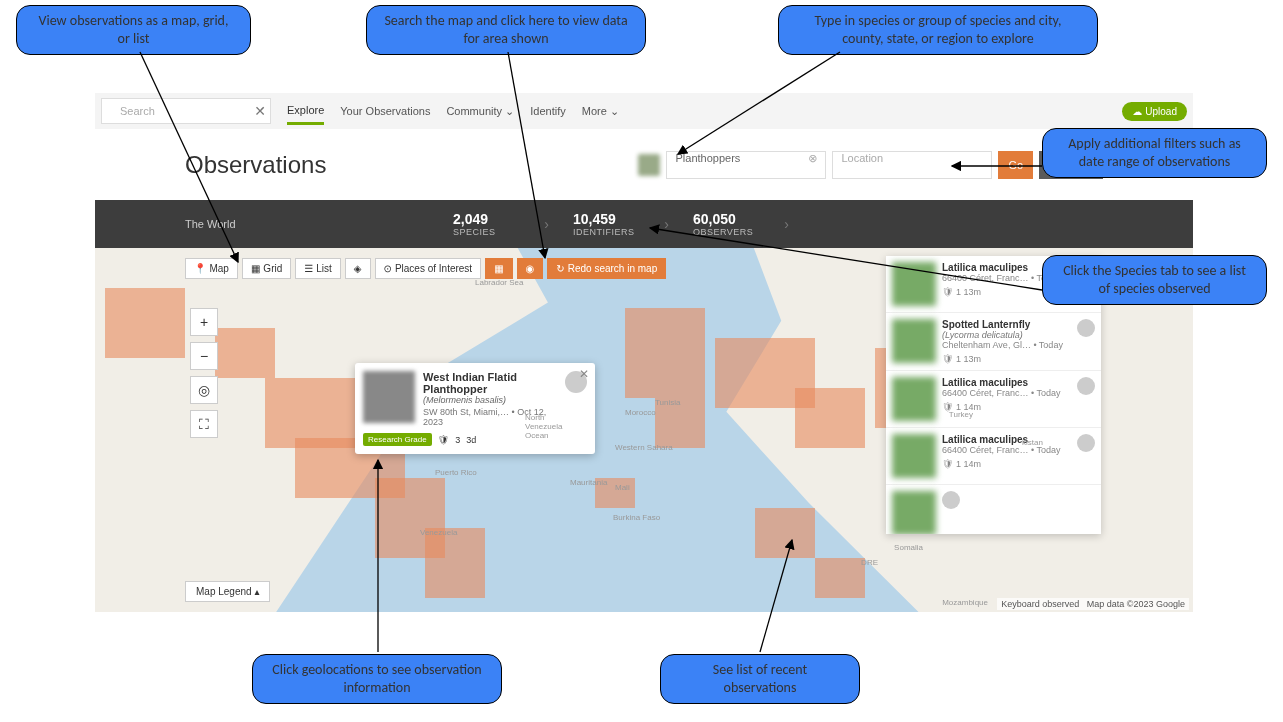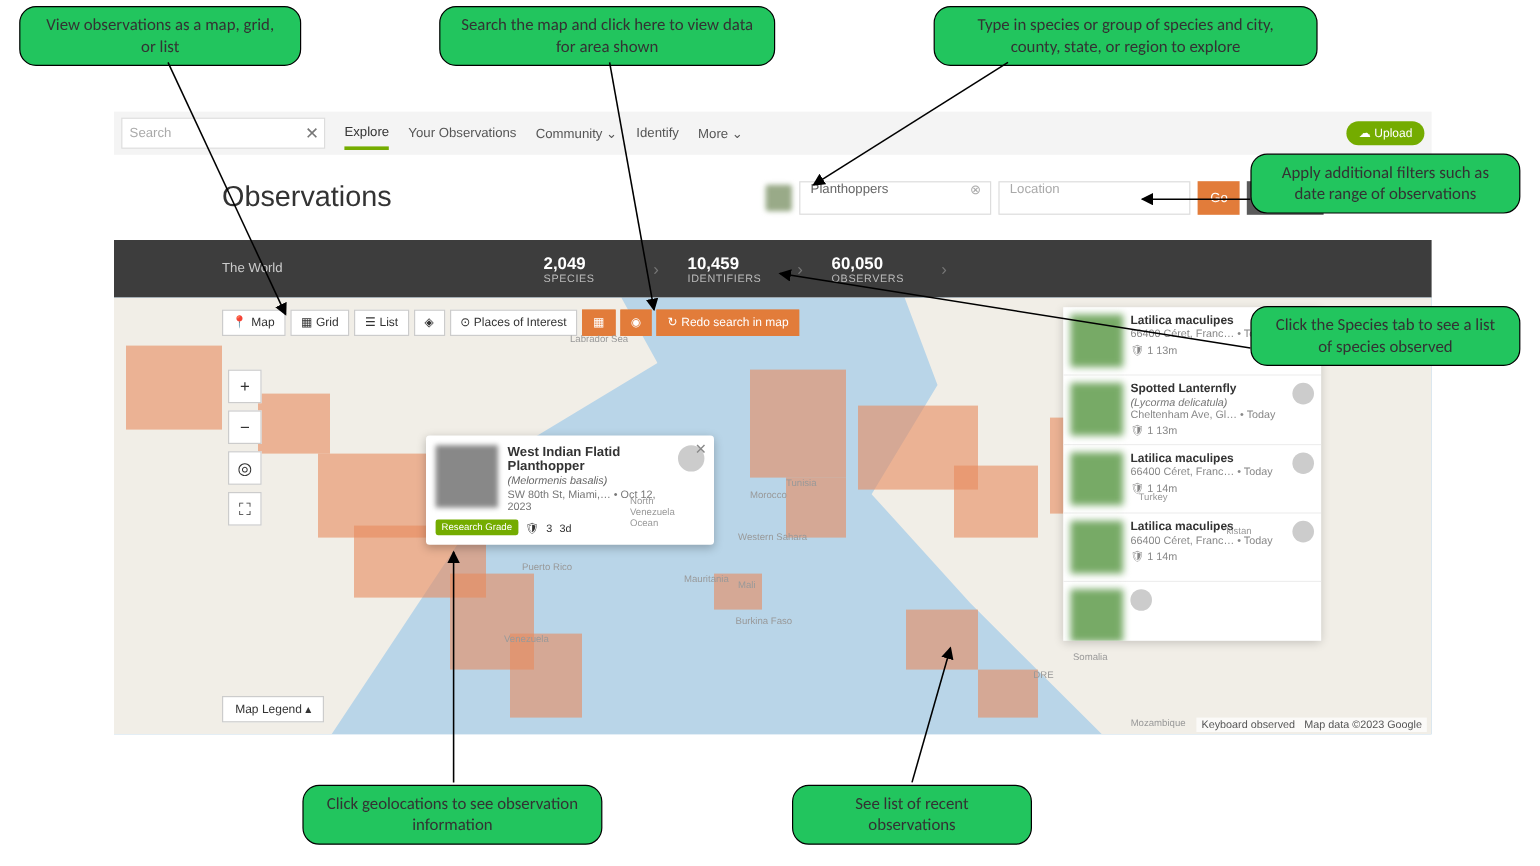--- a/index.html
+++ b/index.html
@@ -1,20 +1,20 @@
 <!DOCTYPE html>
 <html><head>
 <meta charset="utf-8">
 <style>
 * { box-sizing: border-box; margin: 0; padding: 0; }
 body { font-family: -apple-system, BlinkMacSystemFont, "Segoe UI", Helvetica, Arial, sans-serif; font-size: 12px; color: #333; background: #fff; width: 1283px; height: 722px; position: relative; overflow: hidden; }
 
 
 .topbar { position: absolute; left: 95px; top: 93px; right: 90px; height: 36px; background: #f4f4f4; display: flex; align-items: center; padding: 0 6px; }
-.search-wrap { background: #fff; border: 1px solid #ddd; height: 26px; width: 170px; display: flex; align-items: center; padding: 0 6px; font-size: 11px; color: #aaa; position: relative; }
+.search-wrap { background: #fff; border: 1px solid #ddd; height: 26px; width: 170px; display: flex; align-items: center; padding: 0 18px; font-size: 11px; color: #aaa; position: relative; }
 .search-wrap .clear { position: absolute; right: 4px; color: #777; font-size: 14px; }
 .nav-items { display: flex; align-items: center; margin-left: 16px; gap: 16px; font-size: 11px; color: #555; }
 .nav-items .active { color: #333; border-bottom: 3px solid #74ac00; padding-bottom: 6px; margin-bottom: -6px; }
 .upload-btn { margin-left: auto; background: #74ac00; color: #fff; font-size: 10px; padding: 4px 10px; border-radius: 10px; display: flex; align-items: center; gap: 3px; }
 
 
 .filterbar { position: absolute; left: 95px; top: 140px; right: 90px; height: 50px; display: flex; align-items: center; padding: 0 90px 0 90px; }
 .filterbar h1 { font-size: 24px; font-weight: 400; color: #333; }
 .species-wrap { margin-left: auto; display: flex; align-items: center; gap: 6px; }
 .species-thumb { width: 22px; height: 22px; background: #9a8; border-radius: 2px; filter: blur(2px); }
@@ -65,21 +65,21 @@
 .obs-info .on-name { font-weight: 600; color: #333; font-size: 10px; }
 .obs-info .on-sci { font-style: italic; color: #777; }
 .obs-info .on-meta { color: #888; }
 .obs-info .on-stats { color: #888; margin-top: 4px; }
 .obs-avatar { width: 18px; height: 18px; background: #ccc; border-radius: 50%; flex-shrink: 0; }
 
 
 .heat { position: absolute; background: #e88b5e; opacity: 0.6; }
 
 
-.callout { position: absolute; background: #22c55e; border: 1.5px solid #000; border-radius: 14px; padding: 6px 14px; text-align: center; font-size: 14px; line-height: 1.3; font-family: Calibri, Arial, sans-serif; }
+.callout { position: absolute; background: #3b82f6; border: 1.5px solid #000; border-radius: 14px; padding: 6px 14px; text-align: center; font-size: 14px; line-height: 1.3; font-family: Calibri, Arial, sans-serif; }
 .arrow-line { position: absolute; stroke: #000; stroke-width: 1.3; fill: none; }
 
 
 .land { position: absolute; background: #f1eee7; }
 .land.l1 { left: 0; top: 0; width: 55%; height: 100%; clip-path: polygon(0 0, 70% 0, 75% 15%, 55% 35%, 48% 55%, 40% 75%, 30% 100%, 0 100%); }
 .land.l2 { right: 0; top: 0; width: 50%; height: 100%; clip-path: polygon(20% 0, 100% 0, 100% 100%, 50% 100%, 30% 70%, 15% 45%, 25% 20%); }
 
 .map-label { position: absolute; font-size: 8px; color: #999; }
 </style>
 </head>

